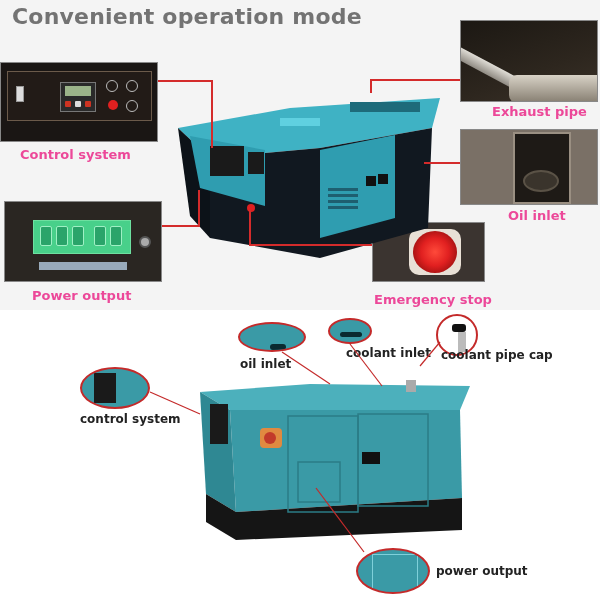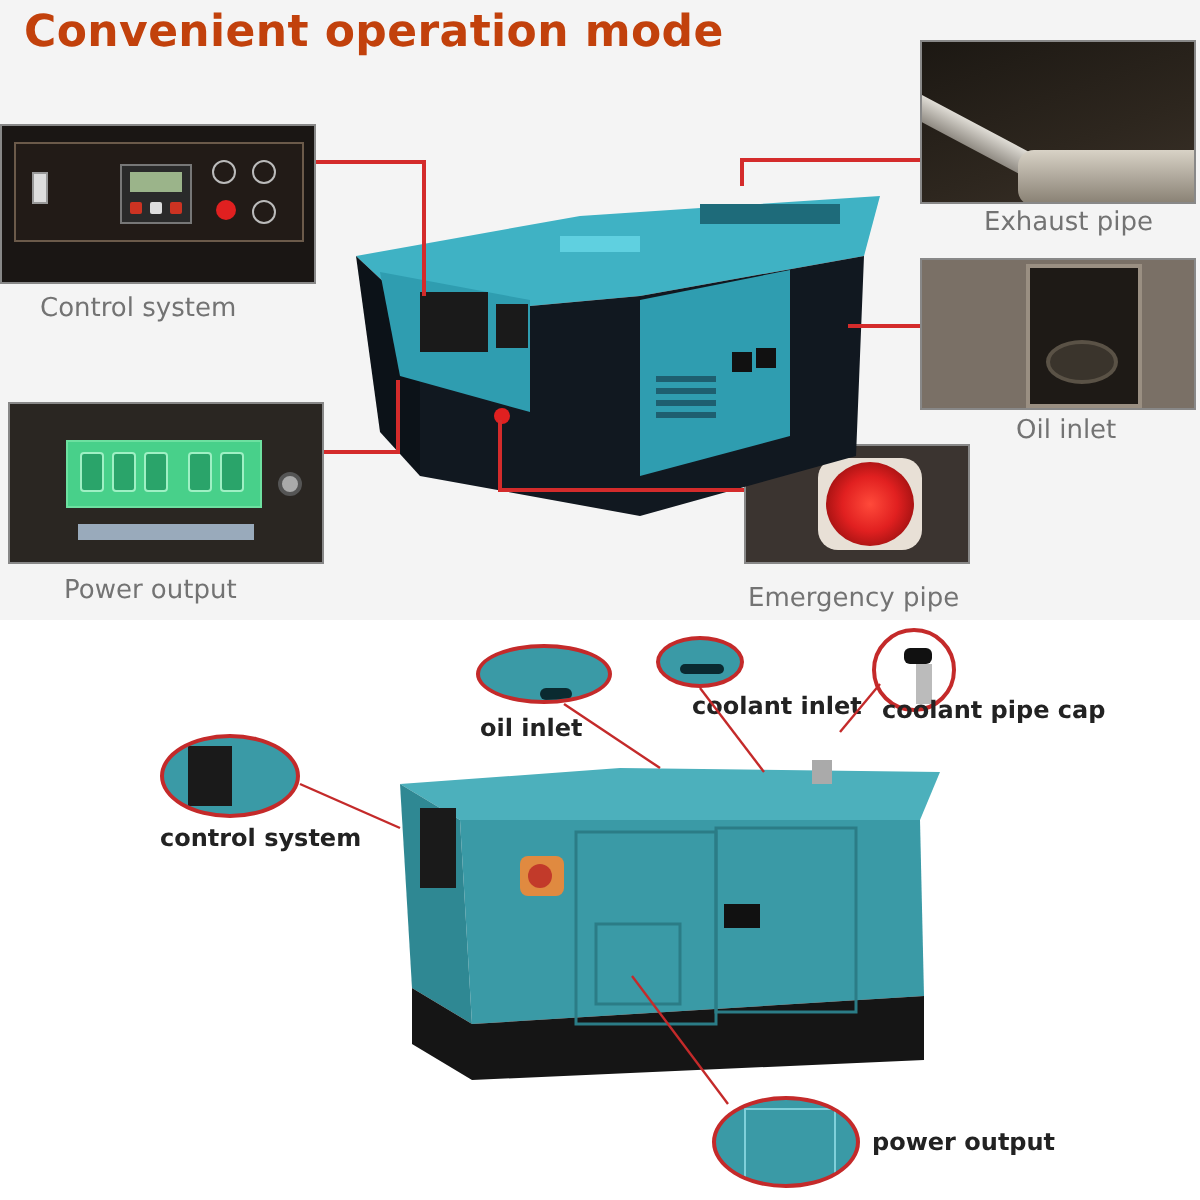--- a/index.html
+++ b/index.html
@@ -1,26 +1,26 @@
 <!DOCTYPE html>
 <html><head>
 <meta charset="utf-8">
 <style>
   * { box-sizing: border-box; margin: 0; padding: 0; }
   html, body { width: 600px; height: 600px; background: #ffffff; overflow: hidden; }
   body { position: relative; font-family: "DejaVu Sans", "Liberation Sans", sans-serif; color: #111; }
   .abs { position: absolute; }
 
-  .title { left: 12px; top: 4px; font-size: 22px; font-weight: bold; color: #c2410c; letter-spacing: 0.2px; }
+  .title { left: 12px; top: 4px; font-size: 22px; font-weight: bold; color: #737373; letter-spacing: 0.2px; }
 
   .top-section { left: 0; top: 0; width: 600px; height: 310px; background: #f4f4f4; }
   .bottom-section { left: 0; top: 310px; width: 600px; height: 290px; background: #ffffff; }
 
   .photo { border: 1px solid #888; overflow: hidden; }
-  .caption { font-size: 13px; font-weight: normal; color: #737373; white-space: nowrap; }
+  .caption { font-size: 13px; font-weight: bold; color: #ec4899; white-space: nowrap; }
   .caption2 { font-size: 12px; font-weight: bold; color: #222; white-space: nowrap; }
 
   .line { background: #d42b2b; }
 
   
   .panel-photo { left: 0; top: 62px; width: 158px; height: 80px; background: #1a1614; }
   .panel-inner { left: 6px; top: 8px; width: 145px; height: 50px; border: 1px solid #6b5a4a; background: #221b17; }
   .lcd { left: 52px; top: 10px; width: 36px; height: 30px; background: #2a2a2a; border: 1px solid #777; }
   .lcd-screen { left: 4px; top: 3px; width: 26px; height: 10px; background: #9bb48a; }
   .btn-red { width: 6px; height: 6px; background: #c32; border-radius: 1px; }
@@ -103,21 +103,21 @@
   </div>
   <div class="abs" style="left:34px;top:60px;width:88px;height:8px;background:#9ab;"></div>
   <div class="abs socket"></div>
 </div>
 <div class="abs caption" style="left:32px;top:288px;">Power output</div>
 
 <div class="abs photo estop-photo">
   <div class="abs estop-ring"></div>
   <div class="abs estop-btn"></div>
 </div>
-<div class="abs caption" style="left:374px;top:292px;">Emergency pipe</div>
+<div class="abs caption" style="left:374px;top:292px;">Emergency stop</div>
 
 <svg class="abs gen-top" viewBox="0 0 270 190">
 
   <polygon points="8,40 120,20 270,10 262,40 150,60 40,70" fill="#3fb2c4"></polygon>
 
   <polygon points="40,70 150,60 262,40 258,140 150,170 40,150" fill="#111820"></polygon>
 
   <polygon points="8,40 40,70 40,150 20,128" fill="#0c1218"></polygon>
 
   <polygon points="150,62 225,47 225,130 150,150" fill="#2f9db0"></polygon>

